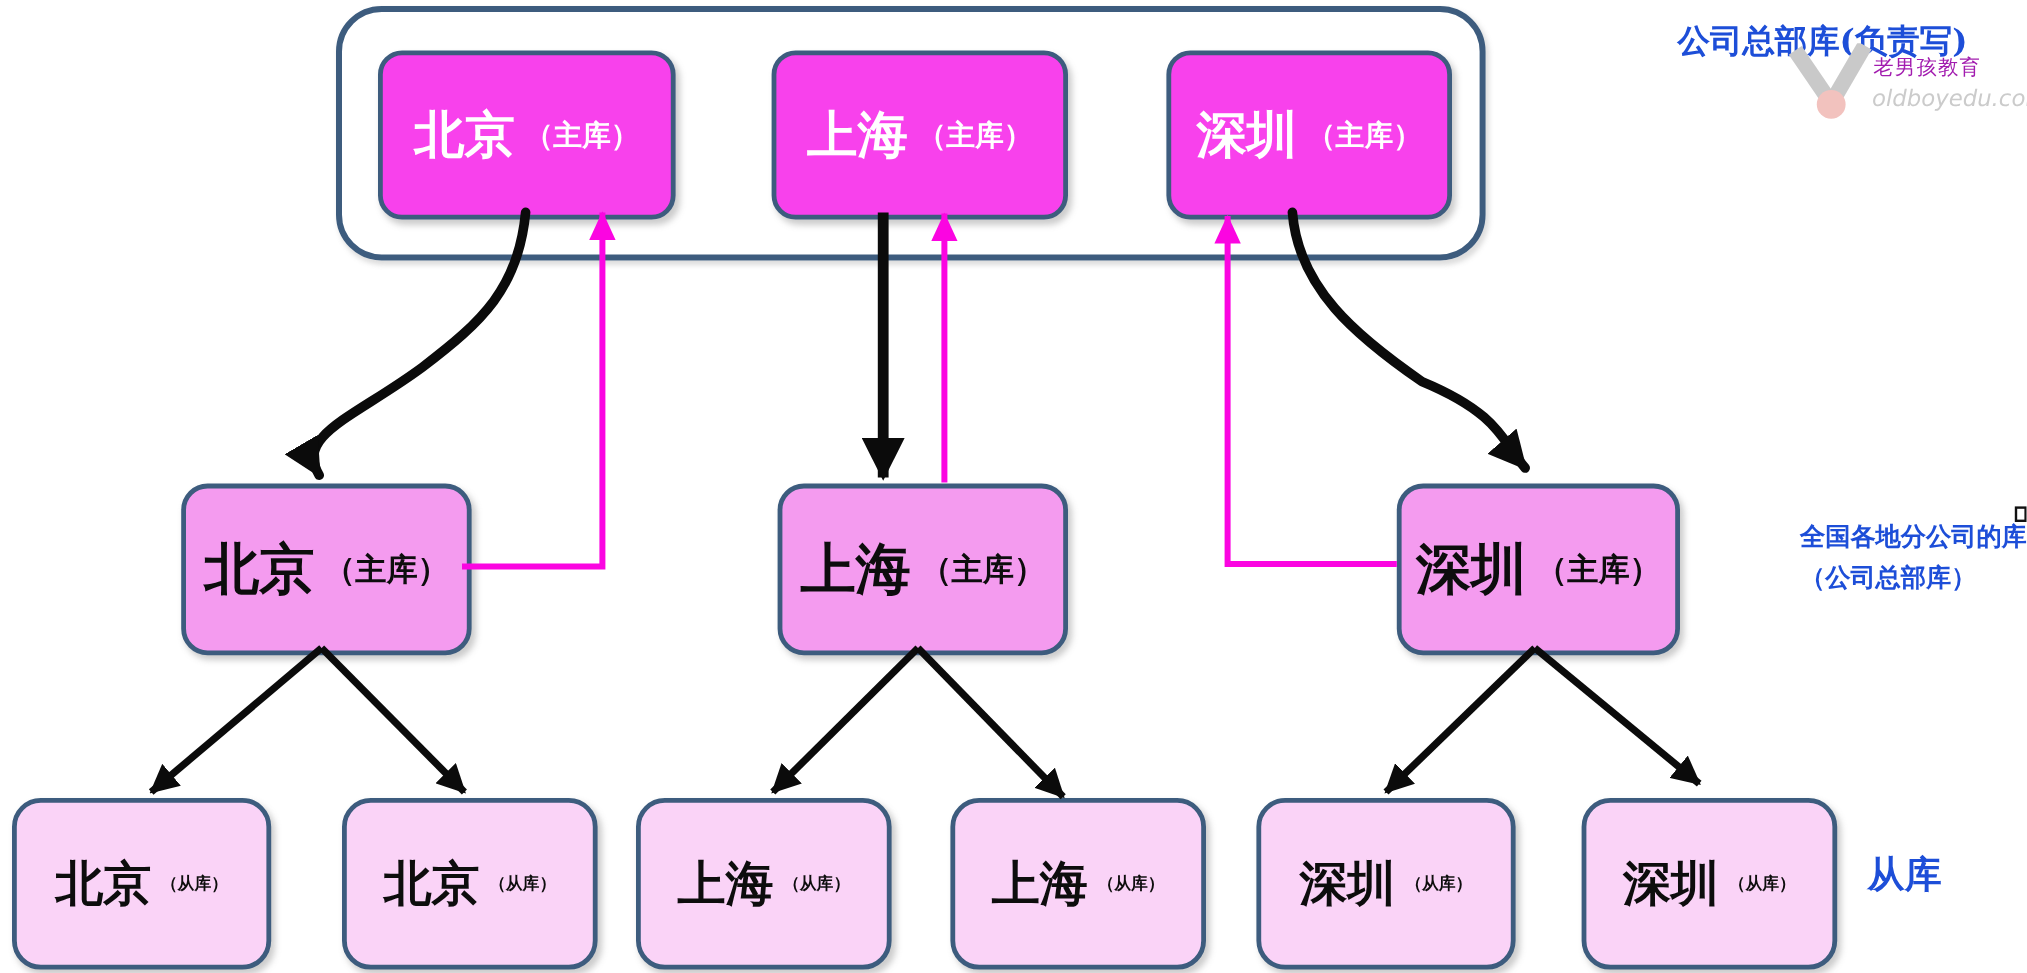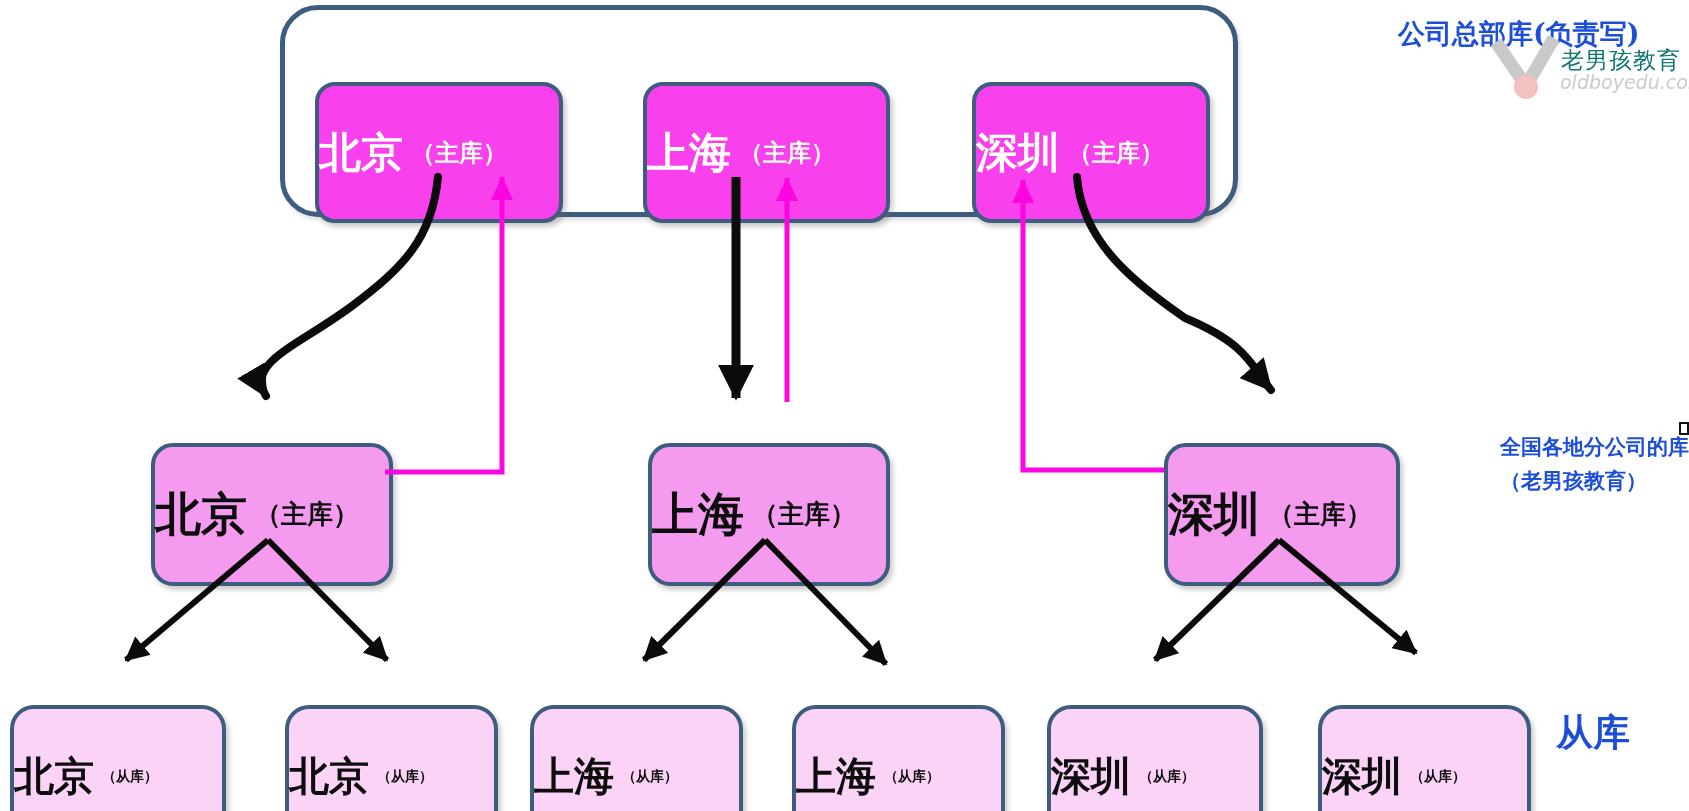--- a/index.html
+++ b/index.html
@@ -2,36 +2,36 @@
 <html><head>
 <meta charset="utf-8">
 <style>
   html,body{margin:0;padding:0;background:#fff;}
   .stage{position:relative;width:1689px;height:811px;background:#ffffff;overflow:hidden;
          font-family:"DejaVu Serif","Liberation Serif",serif;}
   .hq-border{position:absolute;left:280px;top:5px;width:948px;height:202px;
              border:5px solid #3D5C7E;border-radius:38px;background:transparent;
              box-shadow:2px 3px 4px rgba(120,120,120,.25);}
   .box{position:absolute;border:4px solid #3D5C7E;display:flex;align-items:center;
-       gap:8px;box-shadow:3px 4px 5px rgba(110,110,110,.35);
-       white-space:nowrap;margin-top:40px;}
+       justify-content:center;gap:8px;box-shadow:3px 4px 5px rgba(110,110,110,.35);
+       white-space:nowrap;}
   .hq{background:#F841EC;border-radius:20px;color:#ffffff;}
   .branch{background:#F49BEF;border-radius:22px;color:#0d0d0d;}
   .slave{background:#FAD3F7;border-radius:24px;color:#0d0d0d;}
   .hq .city{font-size:42px;font-weight:bold;}
   .hq .role{font-size:24px;font-weight:bold;}
   .branch .city{font-size:46px;font-weight:bold;}
   .branch .role{font-size:26px;font-weight:bold;}
   .slave .city{font-size:40px;font-weight:bold;}
   .slave .role{font-size:14px;font-weight:bold;}
   .maglabel{position:absolute;color:#1d4ed8;font-weight:bold;white-space:nowrap;}
   .lbl-hq{left:1398px;top:16px;font-size:27px;}
   .lbl-branch{left:1500px;top:430px;font-size:21px;line-height:34px;}
-  .lbl-slave{left:1556px;top:708px;font-size:37px;}
-  .wm-brand{position:absolute;left:1561px;top:45px;font-size:23px;color:#0f766e;
+  .lbl-slave{left:1556px;top:708px;font-size:31px;}
+  .wm-brand{position:absolute;left:1561px;top:45px;font-size:17px;color:#a21caf;
             font-family:Liberation Sans, sans-serif;letter-spacing:1px;}
   .wm-domain{position:absolute;left:1560px;top:71px;font-size:19px;color:#CBCBCB;
              font-style:italic;font-family:"DejaVu Sans","Liberation Sans",sans-serif;}
   .arrows{position:absolute;left:0;top:0;width:1689px;height:811px;pointer-events:none;}
   .wm-logo{position:absolute;left:1488px;top:36px;}
   .tiny-square{position:absolute;left:1679px;top:422px;width:6px;height:9px;
                border:2px solid #111;background:#fff;}
 </style>
 </head>
 <body>
@@ -113,21 +113,21 @@
     <path d="M268,540 L387,660" fill="none" stroke="#0B0B0B" stroke-width="6" marker-end="url(#mb)"></path>
     <path d="M765,540 L644,660" fill="none" stroke="#0B0B0B" stroke-width="6" marker-end="url(#mb)"></path>
     <path d="M765,540 L886,664" fill="none" stroke="#0B0B0B" stroke-width="6" marker-end="url(#mb)"></path>
     <path d="M1279,540 L1155,660" fill="none" stroke="#0B0B0B" stroke-width="6" marker-end="url(#mb)"></path>
     <path d="M1279,540 L1416,653" fill="none" stroke="#0B0B0B" stroke-width="6" marker-end="url(#mb)"></path>
   </svg>
 
   <div class="maglabel lbl-hq">公司总部库(负责写)</div>
   <div class="maglabel lbl-branch">
     <div>全国各地分公司的库</div>
-    <div>（老男孩教育）</div>
+    <div>（公司总部库）</div>
   </div>
   <div class="maglabel lbl-slave">从库</div>
 
   <svg class="wm-logo" width="80" height="66" viewBox="0 0 80 66" xmlns="http://www.w3.org/2000/svg">
     <path d="M8,6 L38,50" stroke="#C9C9C9" stroke-width="13" fill="none"></path>
     <path d="M66,2 L38,50" stroke="#C9C9C9" stroke-width="13" fill="none"></path>
     <circle cx="38" cy="51" r="12" fill="#F2C2BE"></circle>
   </svg>
   <div class="wm-brand">老男孩教育</div>
   <div class="wm-domain">oldboyedu.com</div>

